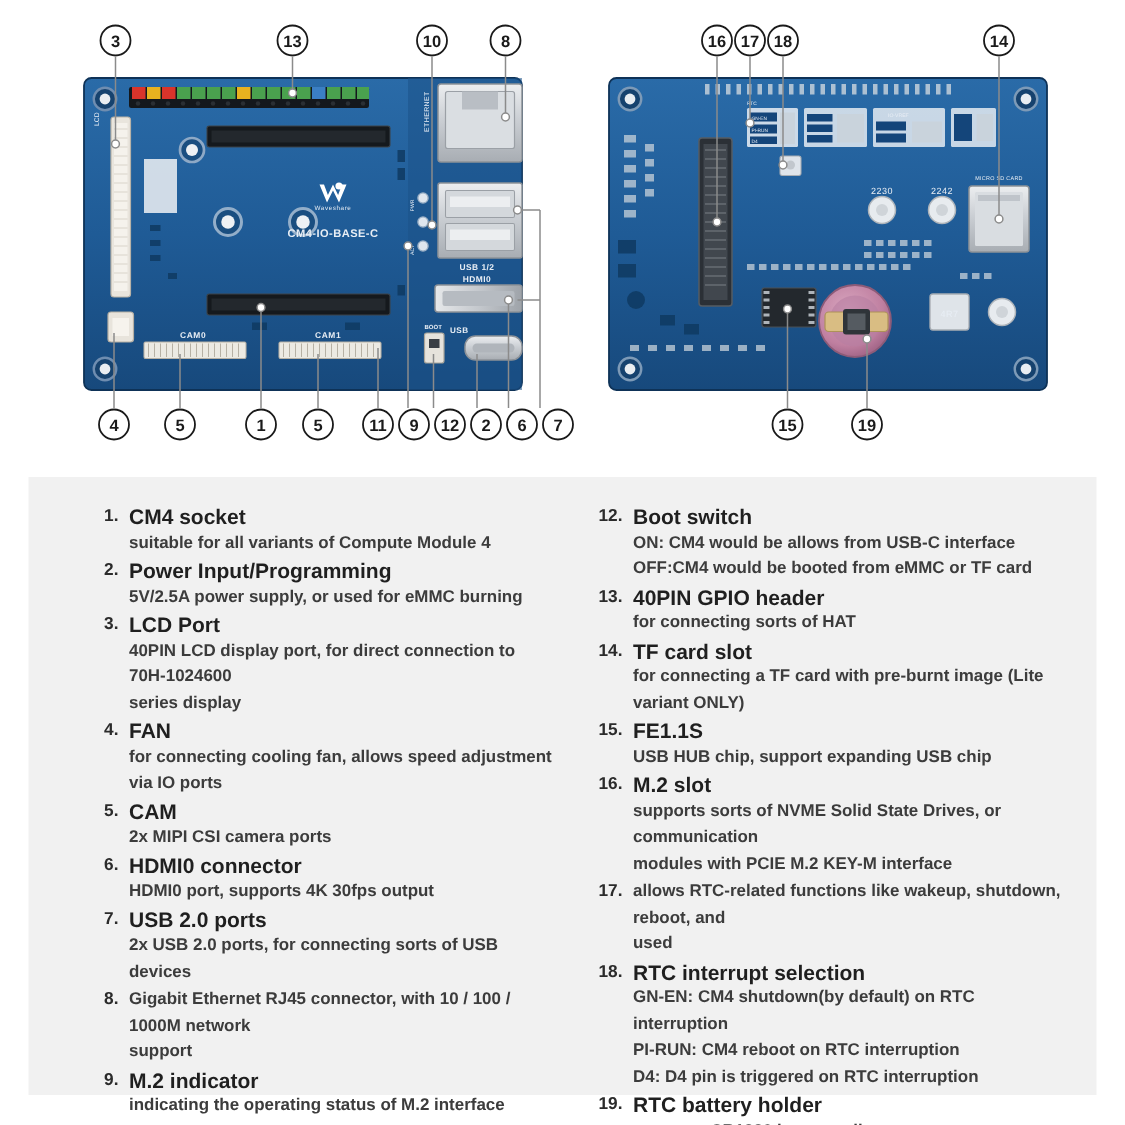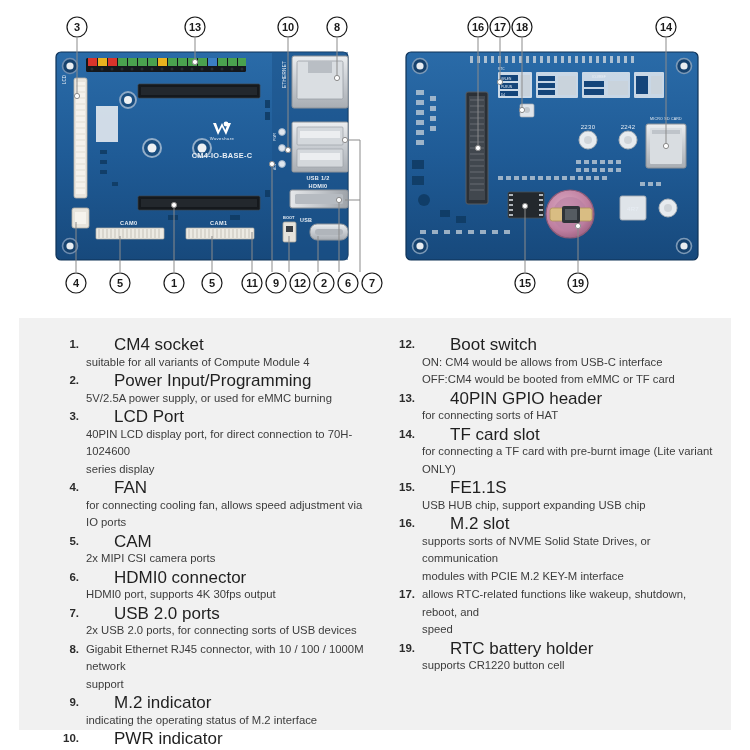--- a/index.html
+++ b/index.html
@@ -68,31 +68,30 @@
     font-size: 11.5px;
     font-weight: bold;
     line-height: 17.5px;
     color: #2b2b2b;
   }
   .li-body {
     padding-left: 7px;
     flex: 1;
   }
   .li-title {
-    font-size: 17px;
-    font-weight: normal;
+    font-size: 14px;
+    font-weight: bold;
     line-height: 17.5px;
     color: #1f1f1f;
-    margin-left: 28px;
   }
   .li-desc {
     font-size: 11.3px;
     line-height: 17.5px;
     color: #3c3c3c;
-    font-weight: normal;
+    font-weight: bold;
   }
 
   
   .silk {
     font-family: "Liberation Sans", sans-serif;
     fill: #e8eef5;
   }
   .callout-num {
     font-family: "Liberation Sans", sans-serif;
     font-size: 11px;
@@ -779,21 +778,30 @@
           <div class="li-body">
             <div class="li-title">M.2 slot</div>
             <div class="li-desc">supports sorts of NVME Solid State Drives, or communication</div>
             <div class="li-desc">modules with PCIE M.2 KEY-M interface</div>
           </div>
         </div>
         <div class="legend-item">
           <div class="li-num">17.</div>
           <div class="li-body">
             <div class="li-desc">allows RTC-related functions like wakeup, shutdown, reboot, and</div>
-            <div class="li-desc">speed</div>
+            <div class="li-desc">used</div>
+          </div>
+        </div>
+        <div class="legend-item">
+          <div class="li-num">18.</div>
+          <div class="li-body">
+            <div class="li-title">RTC interrupt selection</div>
+            <div class="li-desc">GN-EN: CM4 shutdown(by default) on RTC interruption</div>
+            <div class="li-desc">PI-RUN: CM4 reboot on RTC interruption</div>
+            <div class="li-desc">D4: D4 pin is triggered on RTC interruption</div>
           </div>
         </div>
         <div class="legend-item">
           <div class="li-num">19.</div>
           <div class="li-body">
             <div class="li-title">RTC battery holder</div>
             <div class="li-desc">supports CR1220 button cell</div>
           </div>
         </div>
       </div>

